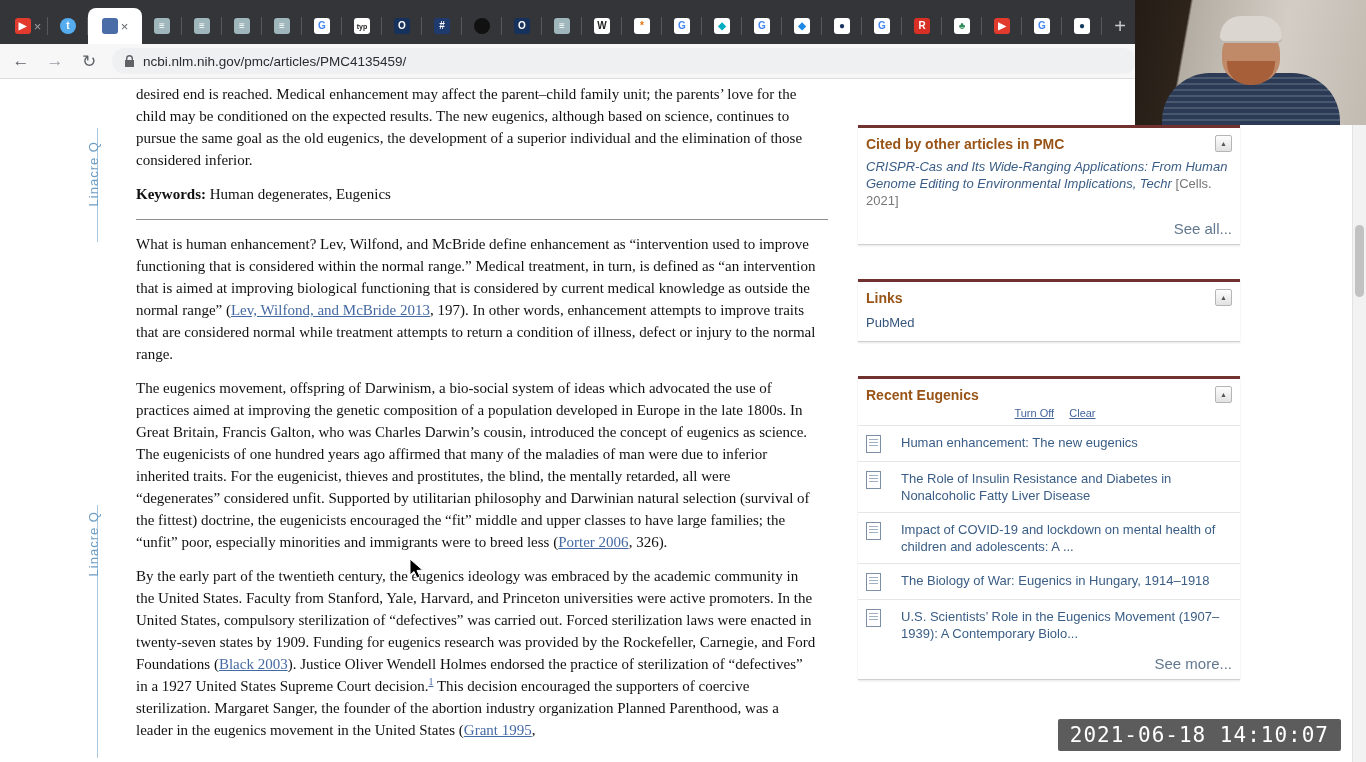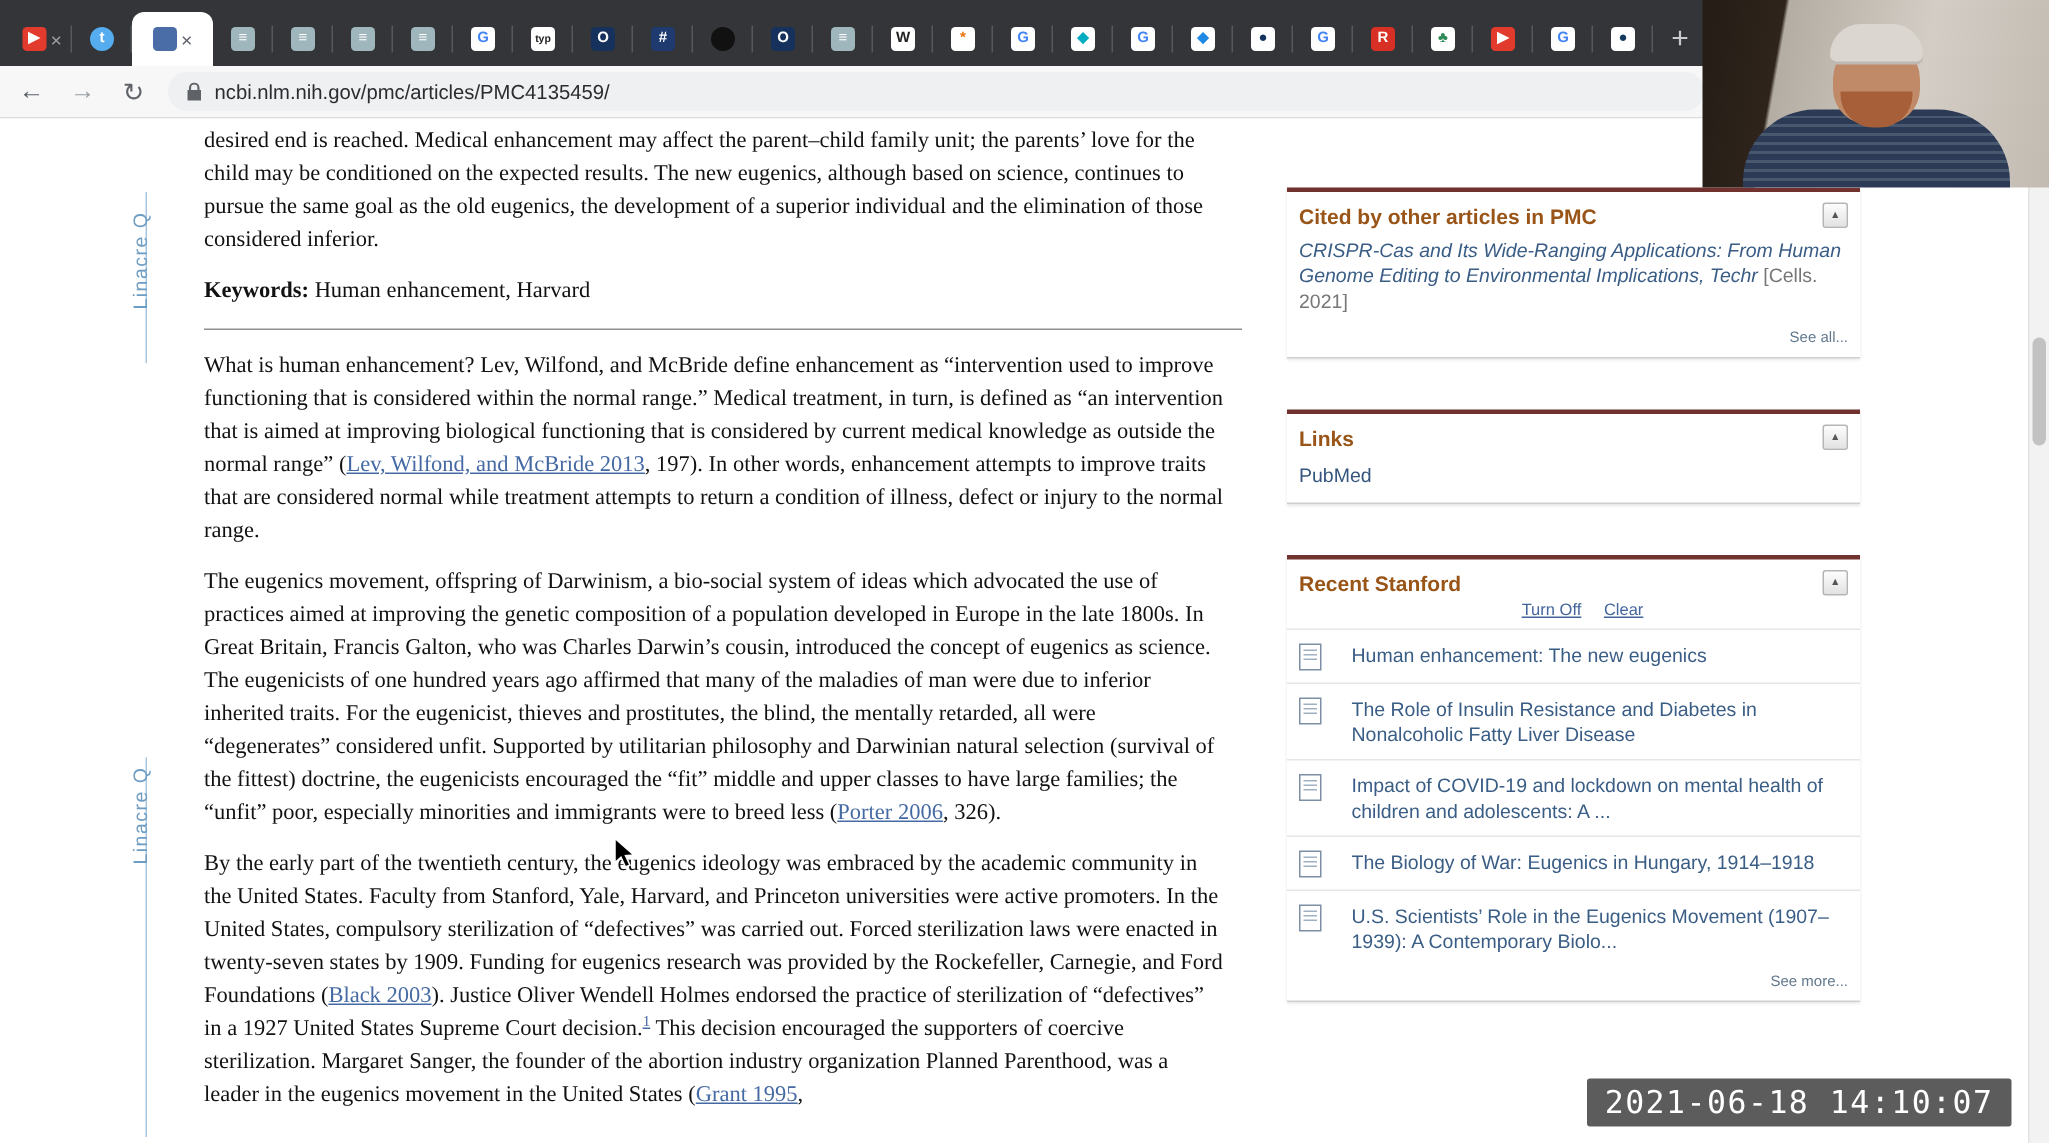--- a/index.html
+++ b/index.html
@@ -54,21 +54,21 @@
          box-shadow:0 1px 2px rgba(0,0,0,0.10);}
   .sbox-top {height:3px; background:#70312f;}
   .sbox-head {display:flex; justify-content:space-between; align-items:center; padding:7px 8px 4px 8px;}
   .sbox-title {color:#995417; font-weight:bold; font-size:14px;}
   .collapse-btn {width:15px; height:15px; border:1px solid #b5b5b5; background:linear-gradient(#fdfdfd,#e2e2e2);
                  font-size:7px; color:#555; display:flex; align-items:center; justify-content:center;
                  border-radius:2px; cursor:pointer;}
   .sbox-body {padding:2px 8px 6px 8px; line-height:17px;}
   .cited-link {color:#3a5d85; cursor:pointer;font-style:italic;}
   .cited-source {color:#777;}
-  .see-link {display:block; text-align:right; color:#62788e; padding:5px 8px 7px 8px; font-size:10px; cursor:pointer;}
+  .see-link {display:block; text-align:right; color:#62788e; padding:5px 8px 7px 8px; font-size:15px; cursor:pointer;}
   .links-item {color:#35557c; padding:2px 0 4px 0; cursor:pointer;}
   .ra-actions {text-align:center; font-size:11px; padding:0 8px 6px 8px;}
   .ra-actions a {color:#44659c; text-decoration:underline; margin-left:12px; cursor:pointer;}
   .ra-item {display:flex; gap:20px; padding:8px 8px; border-top:1px solid #e6e6e6;}
   .ra-icon {width:13px; height:16px; border:1px solid #7d8fa5; background:#fff; position:relative;
             flex:none; margin-top:1px;}
   .ra-icon::before {content:""; position:absolute; left:2px; right:2px; top:3px; height:1px;
                     background:#9fb0c3; box-shadow:0 3px 0 #9fb0c3, 0 6px 0 #9fb0c3;}
   .ra-text {color:#3a5d85; line-height:17px; cursor:pointer;}
 
@@ -205,21 +205,21 @@
 
   <div class="page">
 
     <div class="margin-line" style="top:49px; height:114px;"></div>
     <div class="margin-line" style="top:426px; height:253px;"></div>
     <span class="vlabel" style="top:62px;">Linacre Q</span>
     <span class="vlabel" style="top:432px;">Linacre Q</span>
 
     <div class="article">
       <p class="first" id="para-intro"><span>desired end is reached. Medical enhancement may affect the parent–child family unit; the parents’ love for the child may be conditioned on the expected results. The new eugenics, although based on science, continues to pursue the same goal as the old eugenics, the development of a superior individual and the elimination of those considered inferior.</span></p>
-      <p class="kw"><b>Keywords:</b><span> Human enhancement, Harvard</span></p>
+      <p class="kw"><b>Keywords:</b><span> Human degenerates, Eugenics</span></p>
       <hr>
       <div id="paras">
           <p><span>What is human enhancement? Lev, Wilfond, and McBride define enhancement as “intervention used to improve functioning that is considered within the normal range.” Medical treatment, in turn, is defined as “an intervention that is aimed at improving biological functioning that is considered by current medical knowledge as outside the normal range” (</span><a class="ref-link">Lev, Wilfond, and McBride 2013</a><span>, 197). In other words, enhancement attempts to improve traits that are considered normal while treatment attempts to return a condition of illness, defect or injury to the normal range.</span></p>
           <p><span>The eugenics movement, offspring of Darwinism, a bio-social system of ideas which advocated the use of practices aimed at improving the genetic composition of a population developed in Europe in the late 1800s. In Great Britain, Francis Galton, who was Charles Darwin’s cousin, introduced the concept of eugenics as science. The eugenicists of one hundred years ago affirmed that many of the maladies of man were due to inferior inherited traits. For the eugenicist, thieves and prostitutes, the blind, the mentally retarded, all were “degenerates” considered unfit. Supported by utilitarian philosophy and Darwinian natural selection (survival of the fittest) doctrine, the eugenicists encouraged the “fit” middle and upper classes to have large families; the “unfit” poor, especially minorities and immigrants were to breed less (</span><a class="ref-link">Porter 2006</a><span>, 326).</span></p>
           <p><span>By the early part of the twentieth century, the eugenics ideology was embraced by the academic community in the United States. Faculty from Stanford, Yale, Harvard, and Princeton universities were active promoters. In the United States, compulsory sterilization of “defectives” was carried out. Forced sterilization laws were enacted in twenty-seven states by 1909. Funding for eugenics research was provided by the Rockefeller, Carnegie, and Ford Foundations (</span><a class="ref-link">Black 2003</a><span>). Justice Oliver Wendell Holmes endorsed the practice of sterilization of “defectives” in a 1927 United States Supreme Court decision.</span><sup class="fn"><a>1</a></sup><span> This decision encouraged the supporters of coercive sterilization. Margaret Sanger, the founder of the abortion industry organization Planned Parenthood, was a leader in the eugenics movement in the United States (</span><a class="ref-link">Grant 1995</a><span>,</span></p>
         </div>
     </div>
 
     <div class="sidebar">
 
@@ -242,21 +242,21 @@
           <span class="collapse-btn">▲</span>
         </div>
         <div class="sbox-body" id="links-items">
             <div class="links-item">PubMed</div>
           </div>
       </div>
 
       <div class="sbox">
         <div class="sbox-top"></div>
         <div class="sbox-head">
-          <span class="sbox-title">Recent Stanford</span>
+          <span class="sbox-title">Recent Eugenics</span>
           <span class="collapse-btn">▲</span>
         </div>
         <div class="ra-actions">
           <a>Turn Off</a>
           <a>Clear</a>
         </div>
         <div id="ra-items">
             <div class="ra-item">
               <span class="ra-icon"></span>
               <a class="ra-text">Human enhancement: The new eugenics</a>

